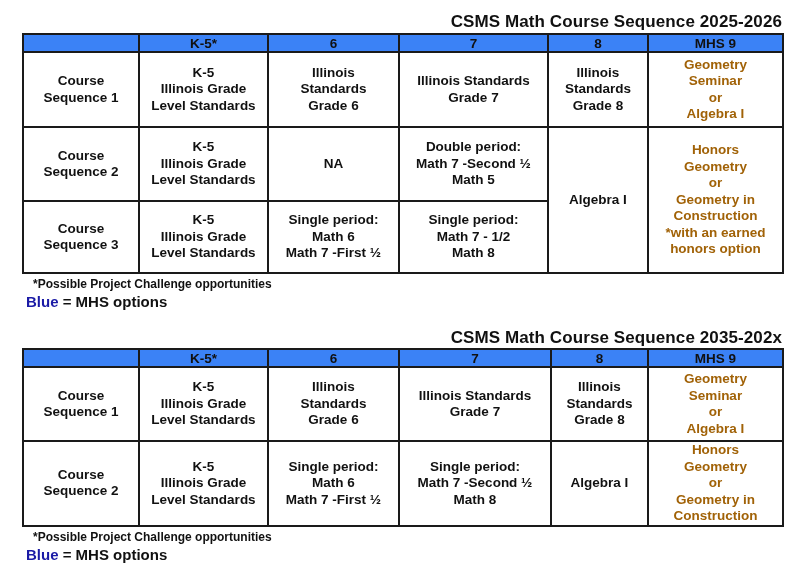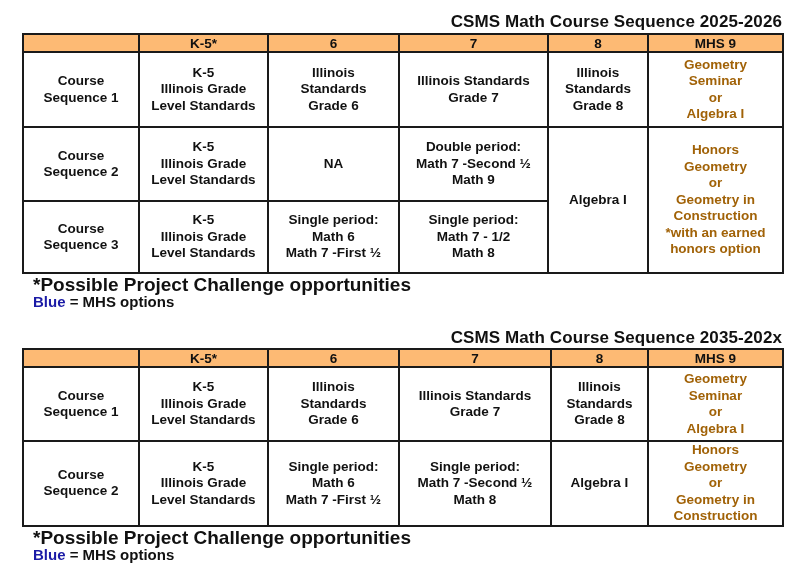--- a/index.html
+++ b/index.html
@@ -14,26 +14,26 @@
   .title span { position: relative; left: -18px; }
   table.seq {
     position: absolute; left: 22px; border-collapse: collapse;
     table-layout: fixed; width: 760px;
   }
   table.seq td, table.seq th {
     border: 2px solid #1a1a1a; text-align: center; vertical-align: middle;
     font-size: 13.5px; line-height: 16.5px; padding: 0 2px; white-space: pre-line;
     font-weight: bold;
   }
-  table.seq th { background: #fdba74; height: 16px; line-height: 15px; font-size: 13.5px; }
+  table.seq th { background: #3b82f6; height: 16px; line-height: 15px; font-size: 13.5px; }
   td.blue { color: #a16207; }
   .note {
-    position: absolute; left: 33px; font-size: 19px; line-height: 17px; font-weight: bold;
+    position: absolute; left: 33px; font-size: 12px; line-height: 17px; font-weight: bold;
   }
-  .legend { position: absolute; left: 33px; font-size: 15px; font-weight: bold; }
+  .legend { position: absolute; left: 26px; font-size: 15px; font-weight: bold; }
   .legend .blue-word { color: #1b1ba6; }
 </style>
 </head>
 <body>
 
 <div class="title" style="top:12px;"><span>CSMS Math Course Sequence 2025-2026</span></div>
 
 <table class="seq" style="top:33px;">
   <colgroup>
     <col style="width:116px">
@@ -73,21 +73,21 @@
   </tr>
   <tr style="height:74px;">
     <td>Course
 Sequence 2</td>
     <td>K-5
 Illinois Grade
 Level Standards</td>
     <td>NA</td>
     <td>Double period:
 Math 7 -Second  ½
-Math 9</td>
+Math 5</td>
     <td rowspan="2">Algebra I</td>
     <td rowspan="2" class="blue">Honors
 Geometry
 or
 Geometry in
 Construction
 *with an earned
 honors option</td>
   </tr>
   <tr style="height:72px;">

